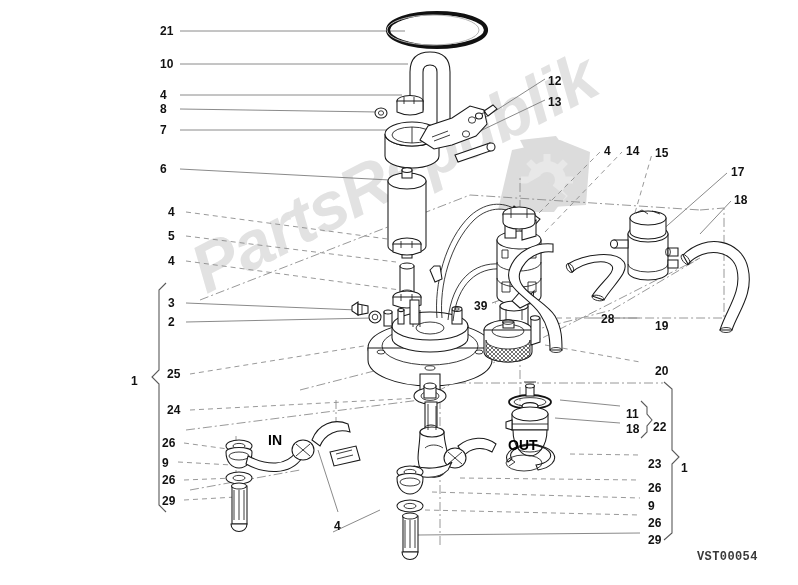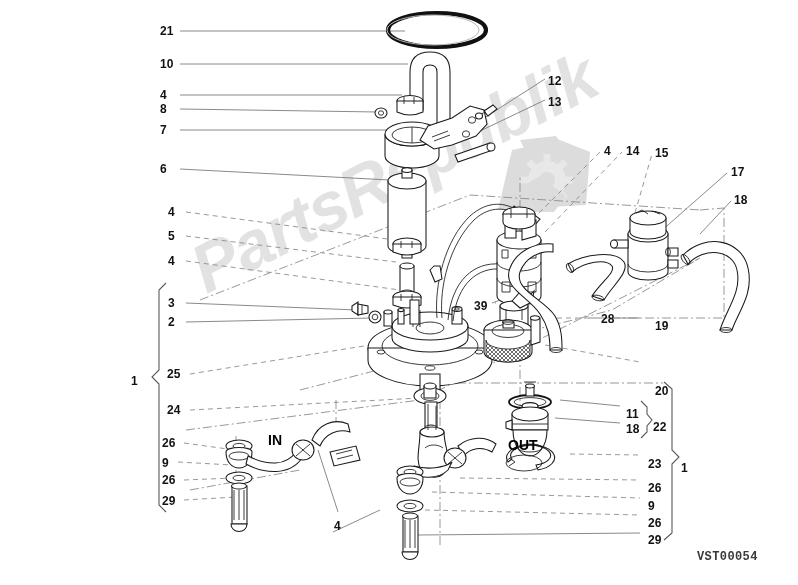--- a/index.html
+++ b/index.html
@@ -502,21 +502,21 @@
       <div class="callout" style="left: 548px; top: 75px;">12</div>
       <div class="callout" style="left: 548px; top: 96px;">13</div>
       <div class="callout" style="left: 604px; top: 145px;">4</div>
       <div class="callout" style="left: 626px; top: 145px;">14</div>
       <div class="callout" style="left: 655px; top: 147px;">15</div>
       <div class="callout" style="left: 731px; top: 166px;">17</div>
       <div class="callout" style="left: 734px; top: 194px;">18</div>
       <div class="callout" style="left: 474px; top: 300px;">39</div>
       <div class="callout" style="left: 568px; top: 313px; margin-left: 33px;">28</div>
       <div class="callout" style="left: 655px; top: 320px;">19</div>
-      <div class="callout" style="left: 655px; top: 365px; margin-top: 20px;">20</div>
+      <div class="callout" style="left: 655px; top: 365px;">20</div>
       <div class="callout" style="left: 626px; top: 408px;">11</div>
       <div class="callout" style="left: 626px; top: 423px; text-align: center;">18</div>
       <div class="callout" style="left: 653px; top: 421px;">22</div>
       <div class="callout" style="left: 648px; top: 458px;">23</div>
       <div class="callout" style="left: 681px; top: 462px;">1</div>
       <div class="callout" style="left: 648px; top: 482px;">26</div>
       <div class="callout" style="left: 648px; top: 500px;">9</div>
       <div class="callout" style="left: 648px; top: 517px;">26</div>
       <div class="callout" style="left: 648px; top: 534px;">29</div>
     </div>

